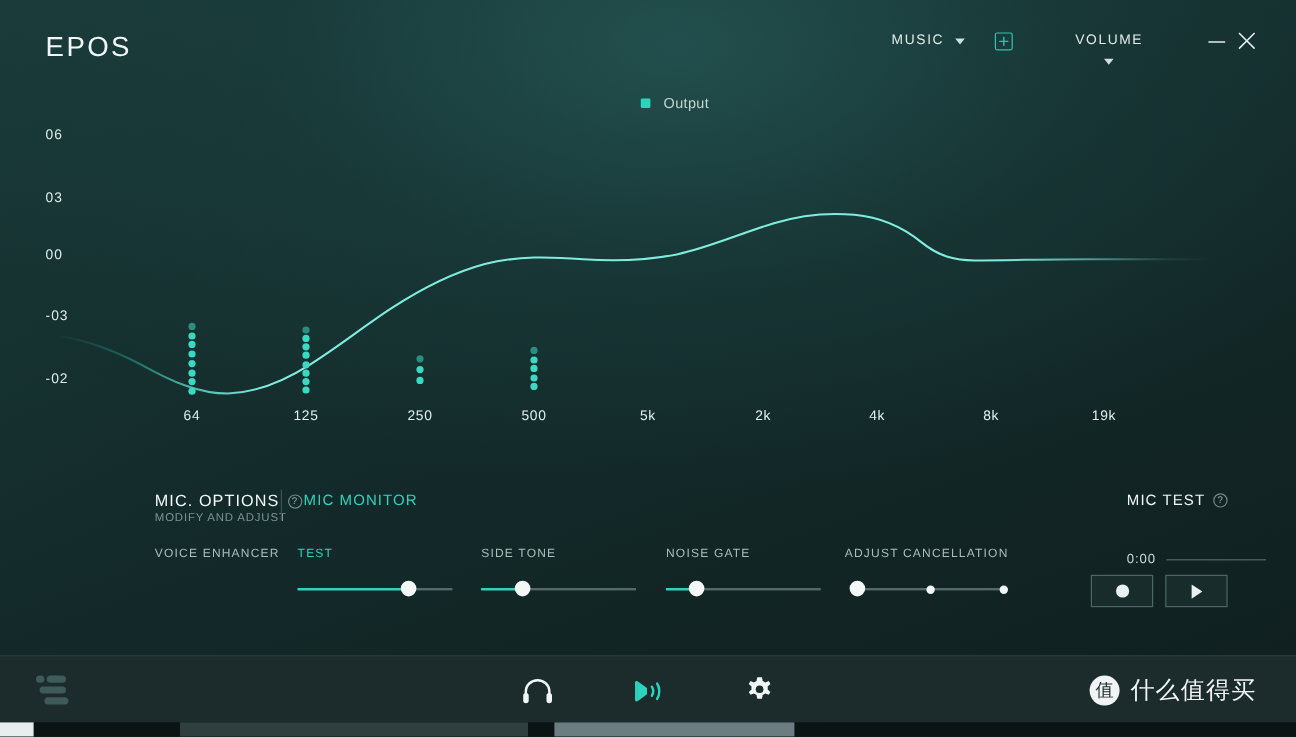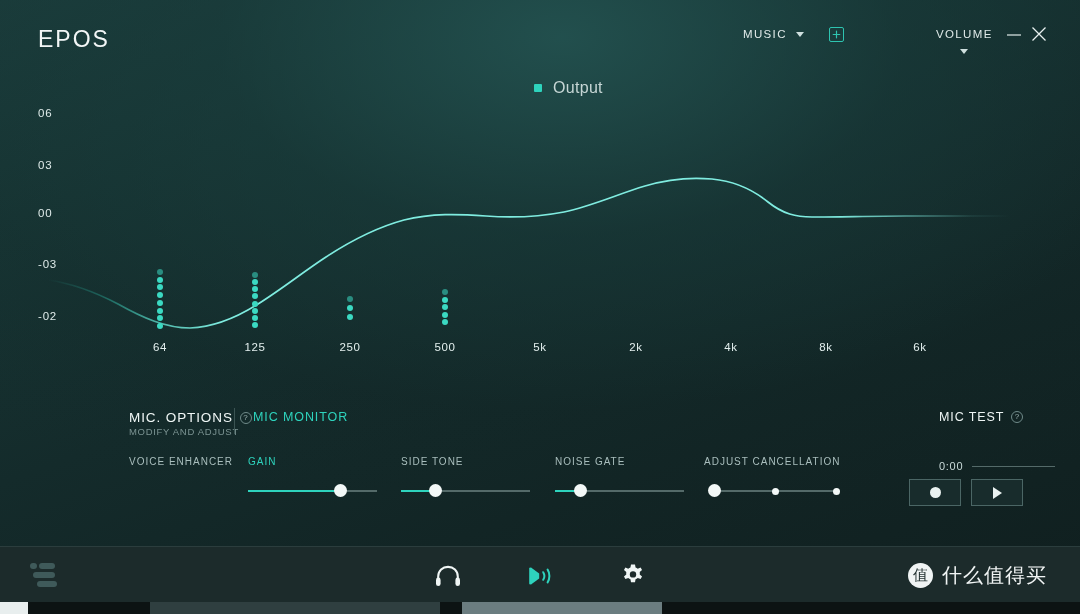--- a/index.html
+++ b/index.html
@@ -36,21 +36,21 @@
   .topmenu .lbl {
     font-size: 11.5px; letter-spacing: 1.35px; color: #dfe9e8;
   }
   .caret {
     width: 0; height: 0;
     border-left: 4.5px solid transparent;
     border-right: 4.5px solid transparent;
     border-top: 5px solid #cfe0df;
   }
   #menu-music { left: 743px; }
-  #menu-volume { left: 936px; flex-direction: column; }
+  #menu-volume { left: 896px; flex-direction: column; }
   #add-preset {
     position: absolute; left: 829px; top: 27px;
     width: 15px; height: 15px;
     border: 1px solid #2ec4b0; border-radius: 2px;
     display: flex; align-items: center; justify-content: center;
     cursor: pointer;
   }
   #add-preset svg { display: block; }
   #win-min {
     position: absolute; left: 1004px; top: 26px;
@@ -65,21 +65,21 @@
   #eq {
     position: absolute; left: 0; top: 64px; width: 1080px; height: 310px;
   }
   #legend {
     position: absolute; left: 534px; top: 15px;
     display: flex; align-items: center; gap: 11px;
   }
   #legend .sw {
     width: 8px; height: 8px; background: #2ed3bd; border-radius: 1px;
   }
-  #legend .txt { font-size: 16px; color: #c6d6d5; letter-spacing: 0.3px; }
+  #legend .txt { font-size: 12px; color: #c6d6d5; letter-spacing: 0.3px; }
 
   #eq-svg { position: absolute; left: 0; top: 0; }
 
   .ylab {
     position: absolute; left: 38px;
     font-size: 11.5px; color: #dfebea; letter-spacing: 0.8px;
     width: 40px;
   }
   .xlab {
     position: absolute; top: 277px;
@@ -312,21 +312,21 @@
     <div class="ylab" style="top:246px">-02</div>
 
     <div class="xlab" style="left:160px">64</div>
     <div class="xlab" style="left:255px">125</div>
     <div class="xlab" style="left:350px">250</div>
     <div class="xlab" style="left:445px">500</div>
     <div class="xlab" style="left:540px">5k</div>
     <div class="xlab" style="left:636px">2k</div>
     <div class="xlab" style="left:731px">4k</div>
     <div class="xlab" style="left:826px">8k</div>
-    <div class="xlab" style="left:920px">6k</div>
+    <div class="xlab" style="left:920px">19k</div>
 
     <div class="band" id="band-64" style="left:157px; top:205px; height:60px;">
         <span class="dot" style="top: 0px; opacity: 0.55;"></span>
         <span class="dot" style="top: 7.71429px;"></span>
         <span class="dot" style="top: 15.4286px;"></span>
         <span class="dot" style="top: 23.1429px;"></span>
         <span class="dot" style="top: 30.8571px;"></span>
         <span class="dot" style="top: 38.5714px;"></span>
         <span class="dot" style="top: 46.2857px;"></span>
         <span class="dot" style="top: 54px;"></span>
@@ -366,21 +366,21 @@
 
     <div id="mic-test">
       <span>MIC TEST</span><span class="help-q">?</span>
     </div>
 
     <div class="ctrl" style="left:98px">
       <div class="clabel">VOICE ENHANCER</div>
     </div>
 
     <div class="ctrl active" style="left:217px">
-      <div class="clabel">GAIN</div>
+      <div class="clabel">TEST</div>
     </div>
     <div class="slider" id="slider-gain" style="left:217px; width:129px;">
       <div class="track"></div>
       <div class="fill" style="width:72%"></div>
       <div class="knob" style="left:72%"></div>
     </div>
 
     <div class="ctrl" style="left:370px">
       <div class="clabel">SIDE TONE</div>
     </div>

